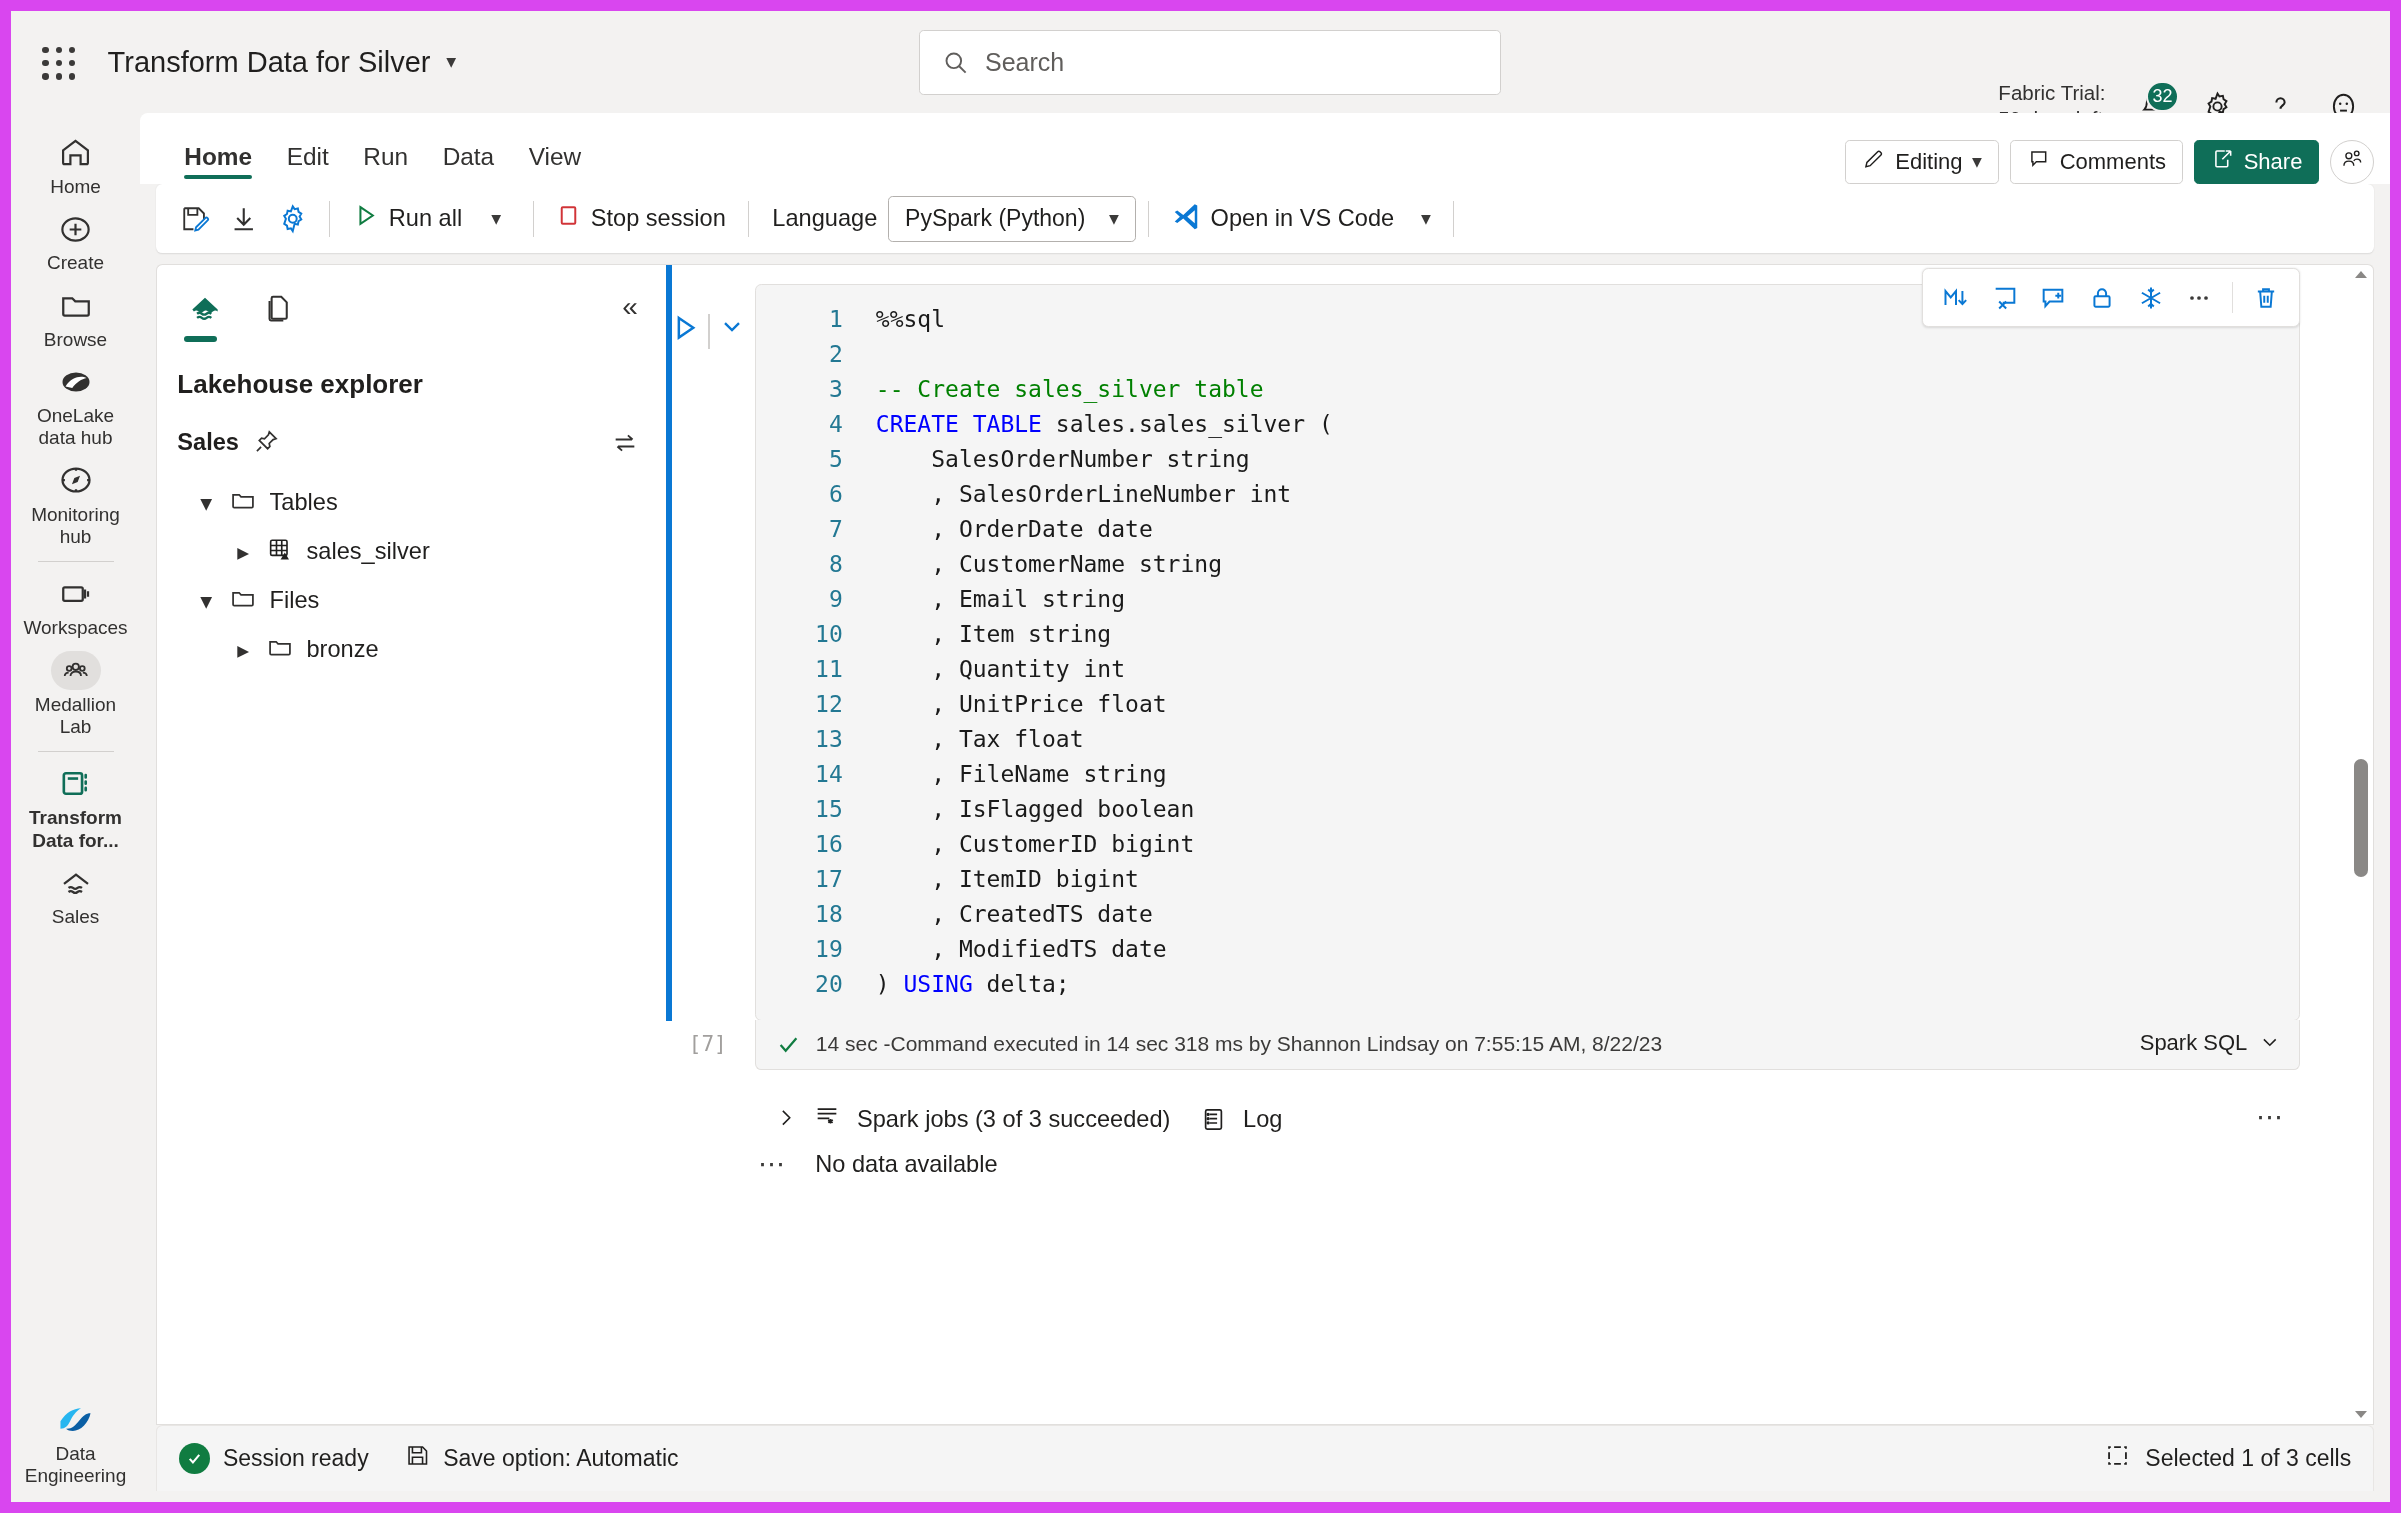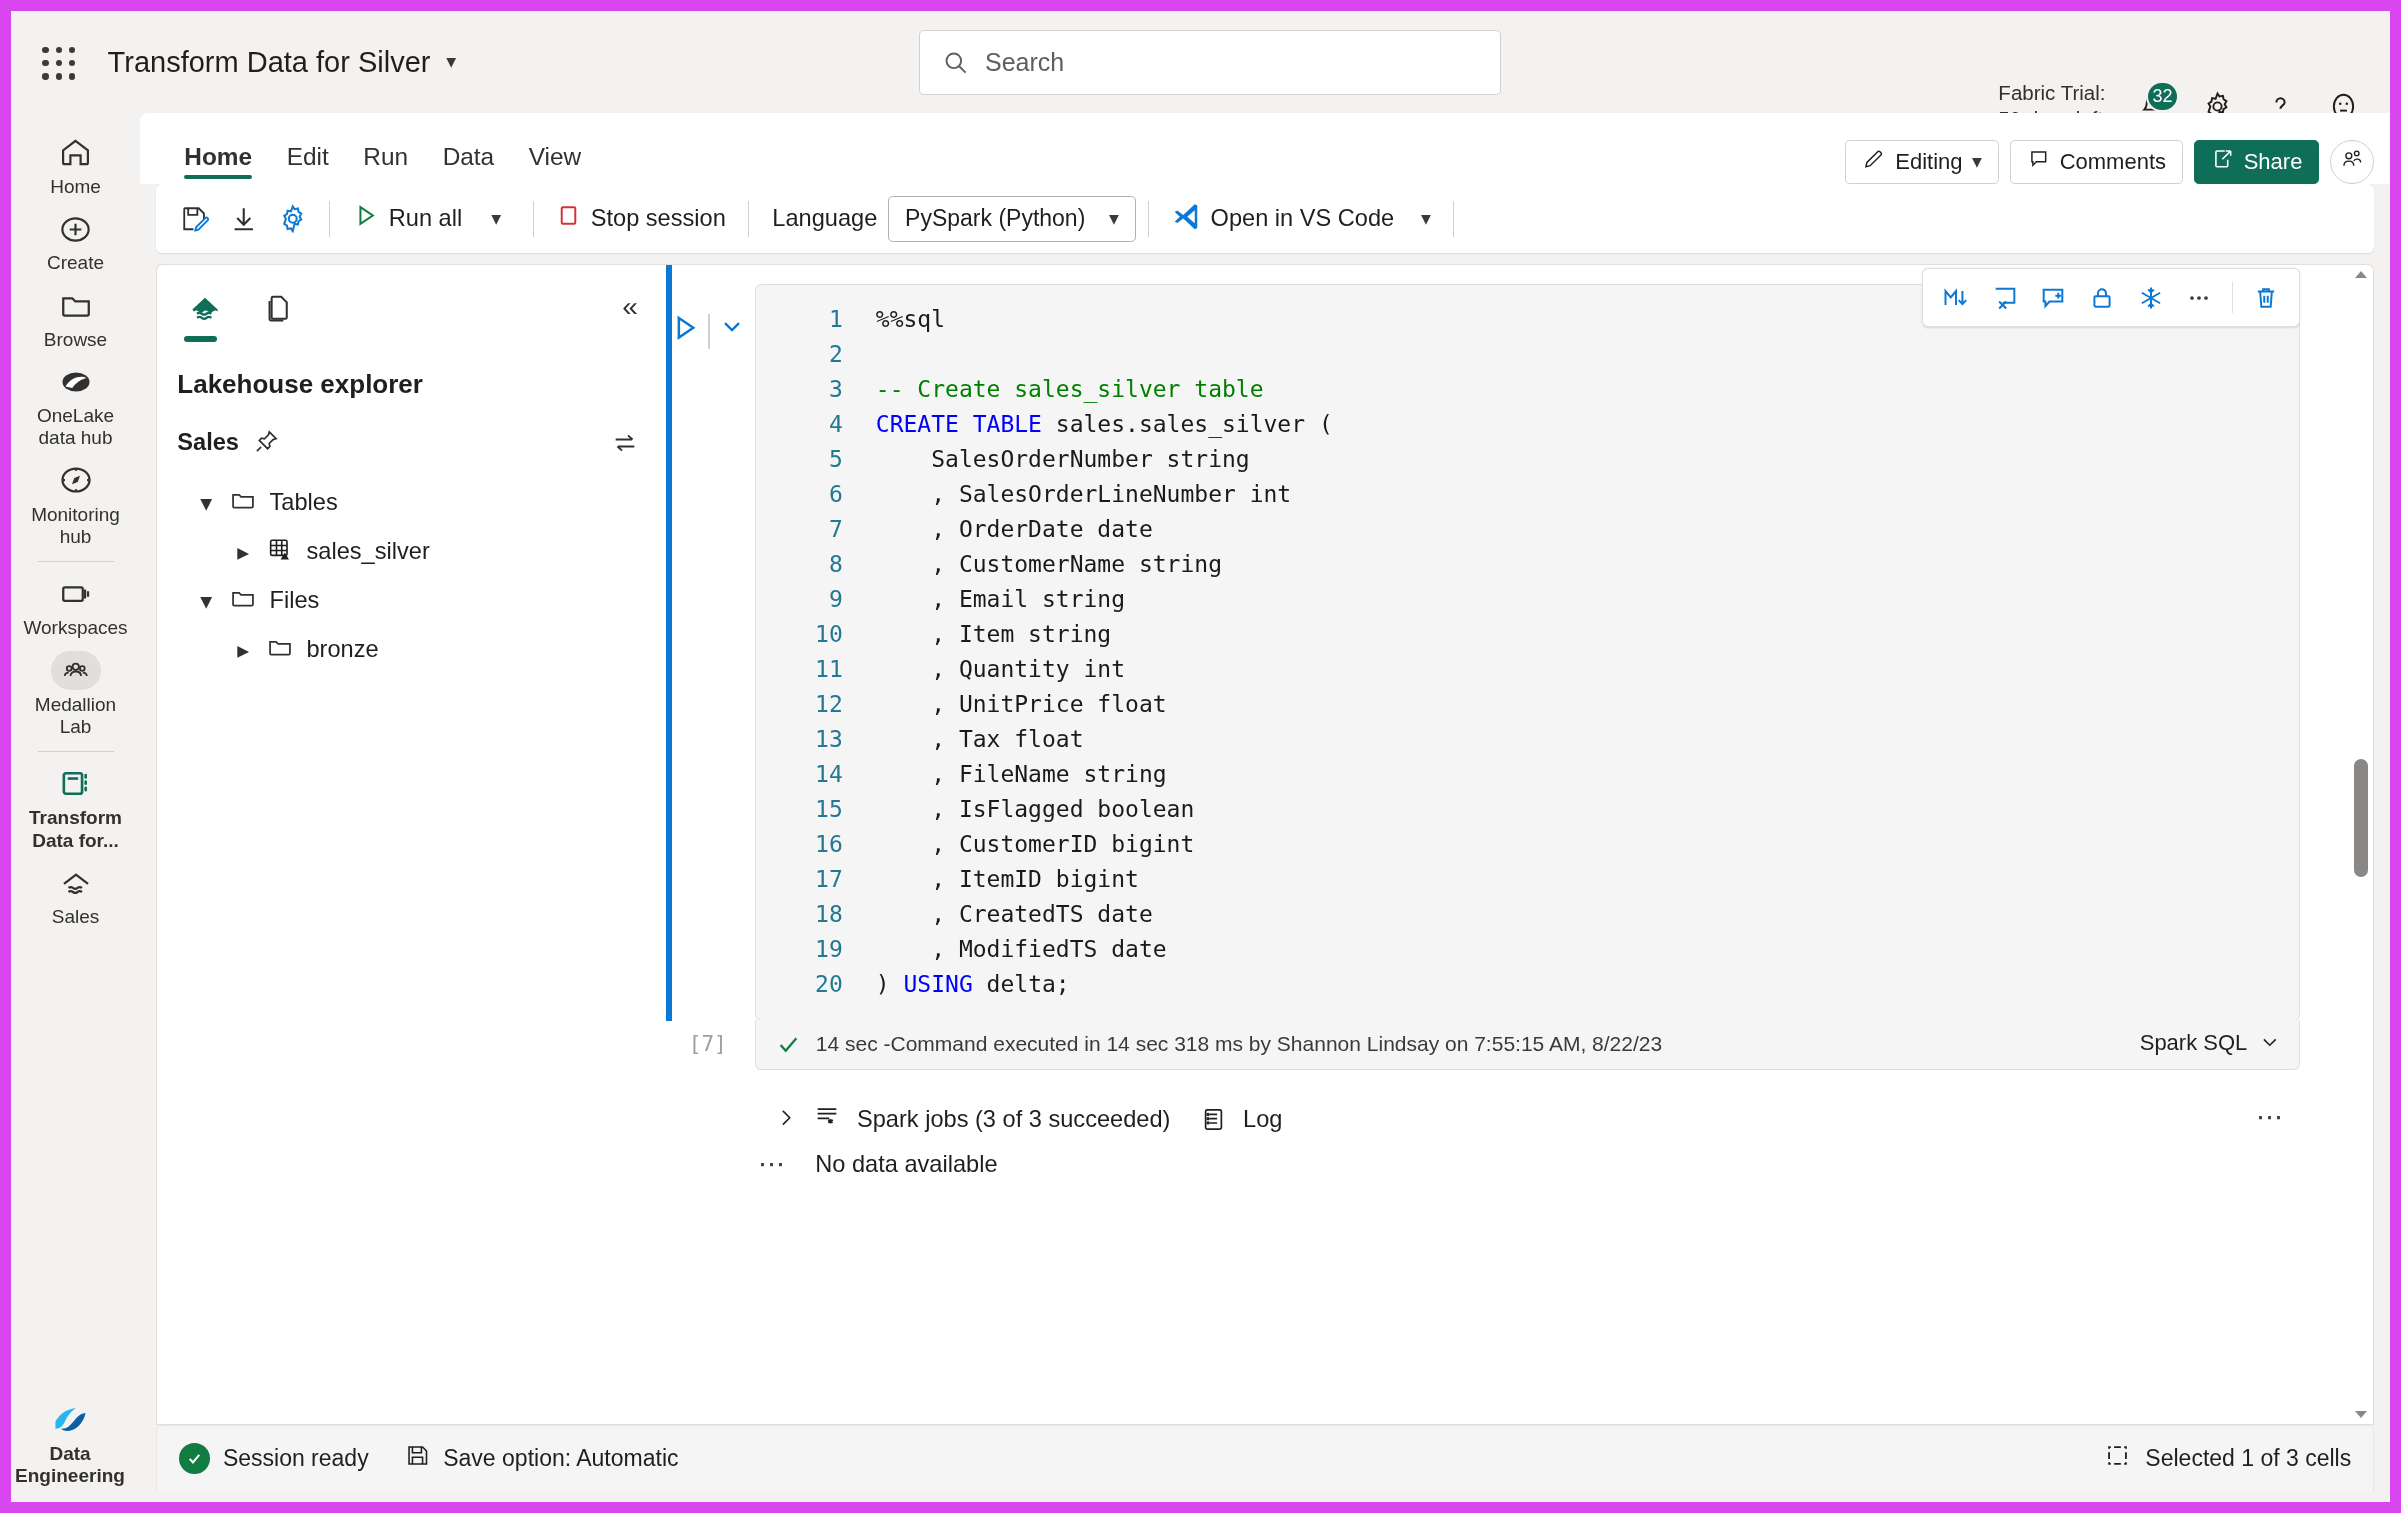--- a/index.html
+++ b/index.html
@@ -176,22 +176,21 @@
     width: 76px; height: 0.8px;
     background: #d2d0ce;
     margin: 7.9px 0 6.3px;
   }
   .rail-bottom {
     position: absolute;
     bottom: 9.5px;
     left: 0; right: 0;
     display: flex;
     flex-direction: column;
-    align-items: flex-start;
-    font-weight: bold;
+    align-items: center;
   }
 
   
   .main {
     flex: 1 1 auto;
     display: flex;
     flex-direction: column;
     min-width: 0;
     background: #f3f2f1;
     padding-right: 0;

